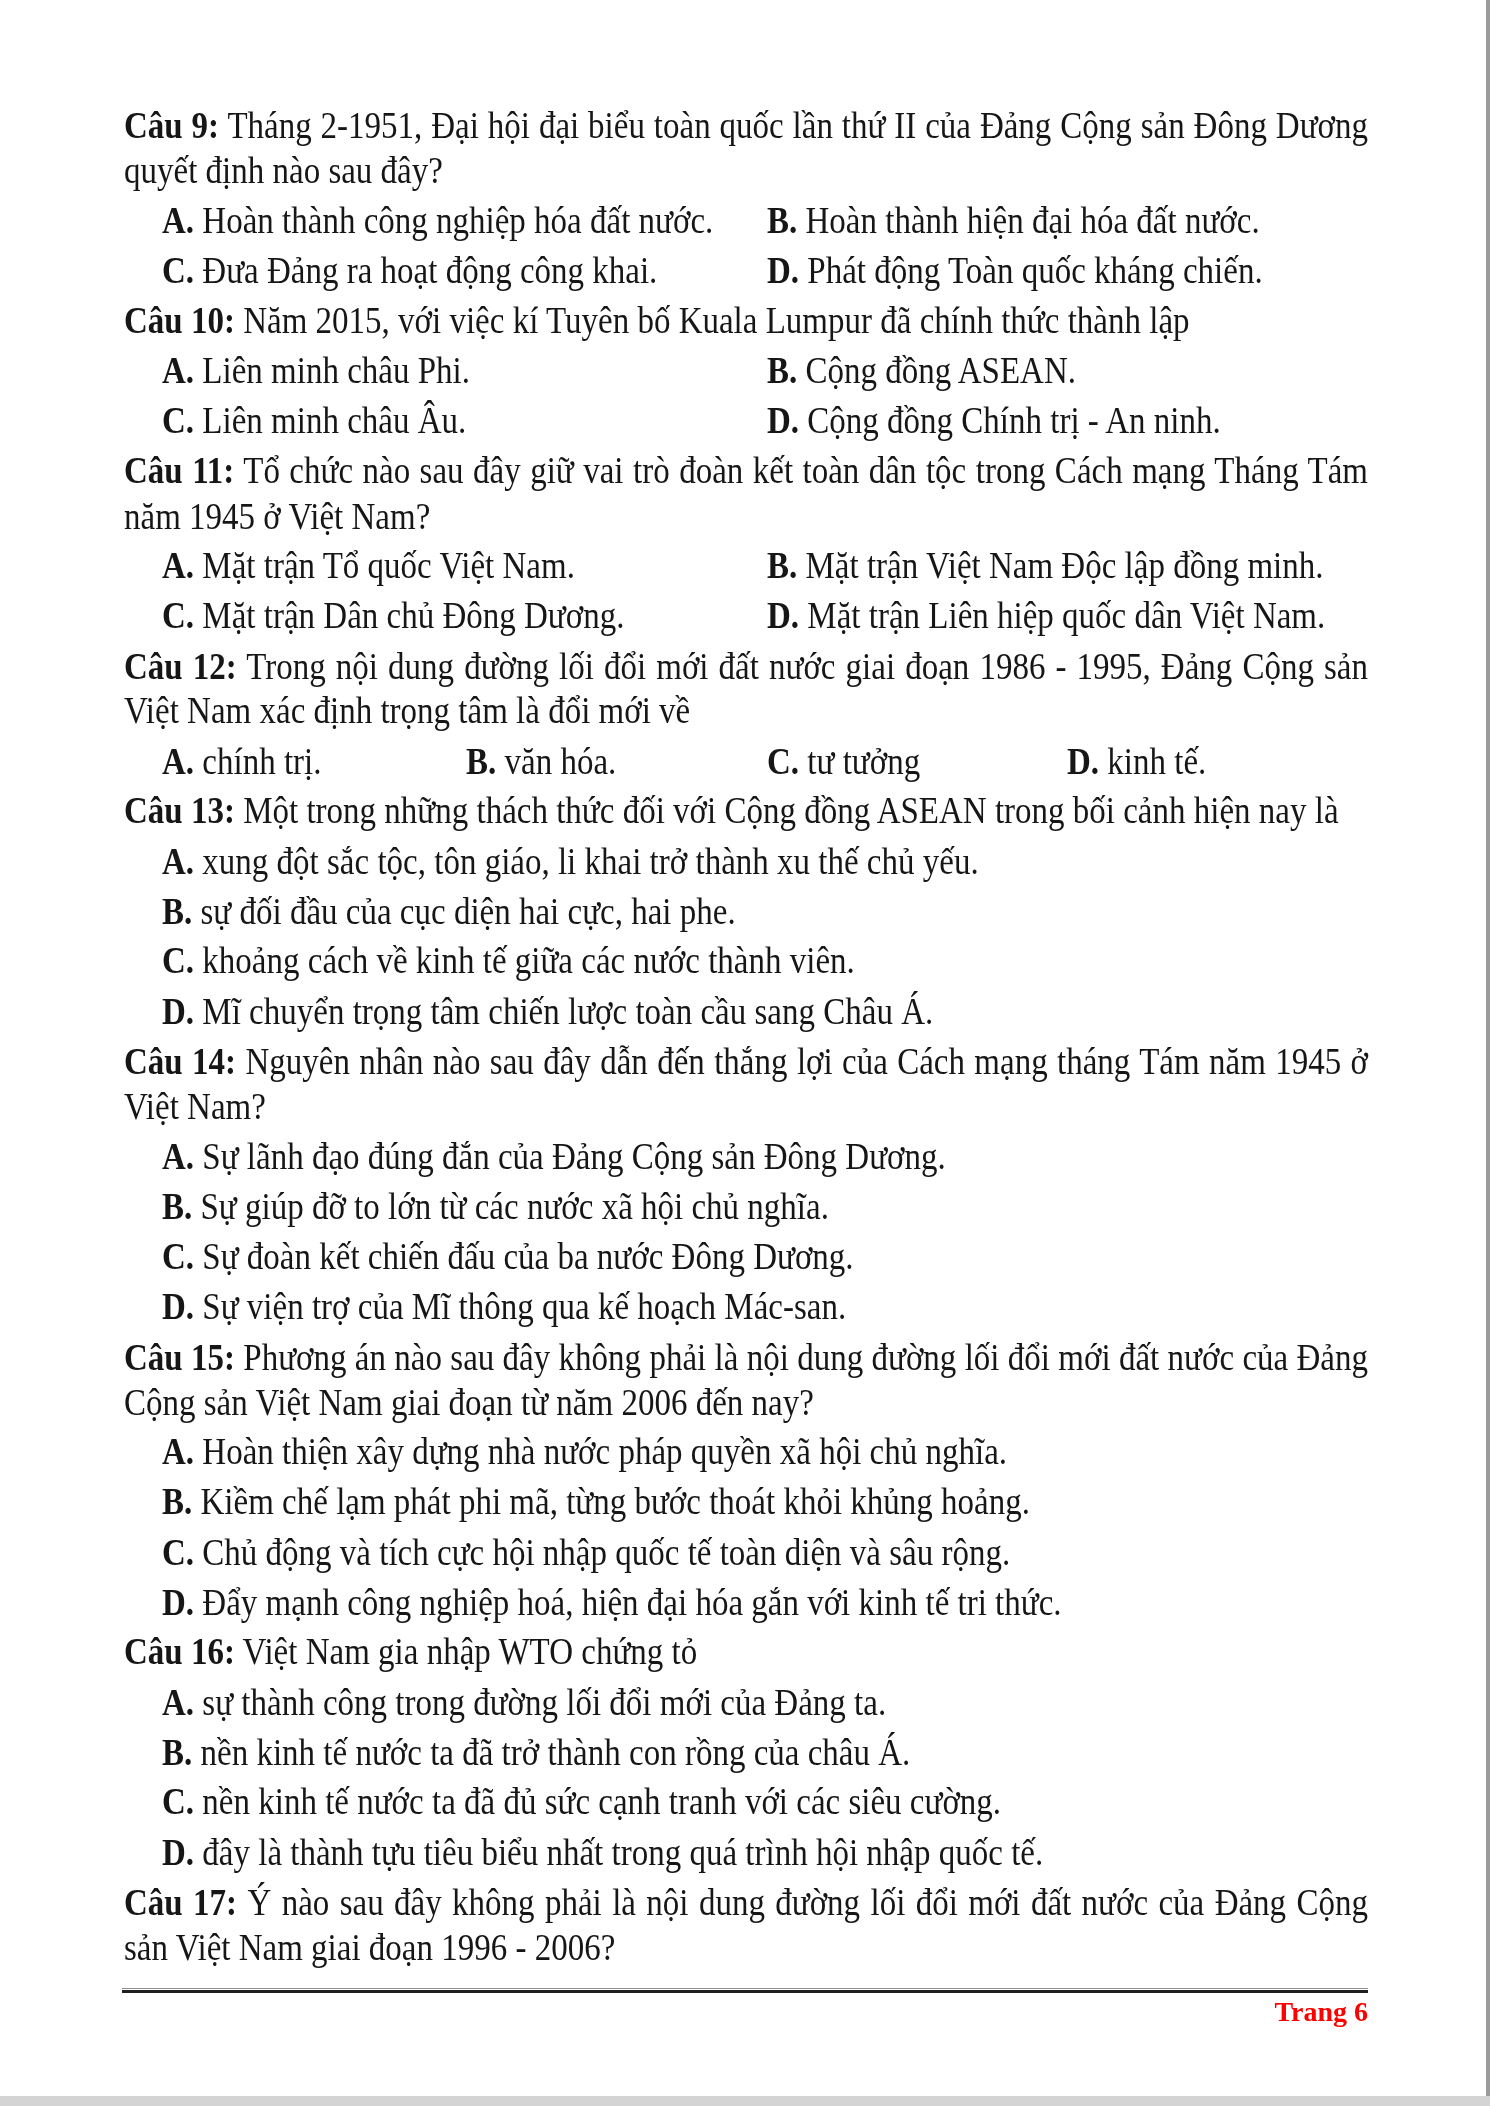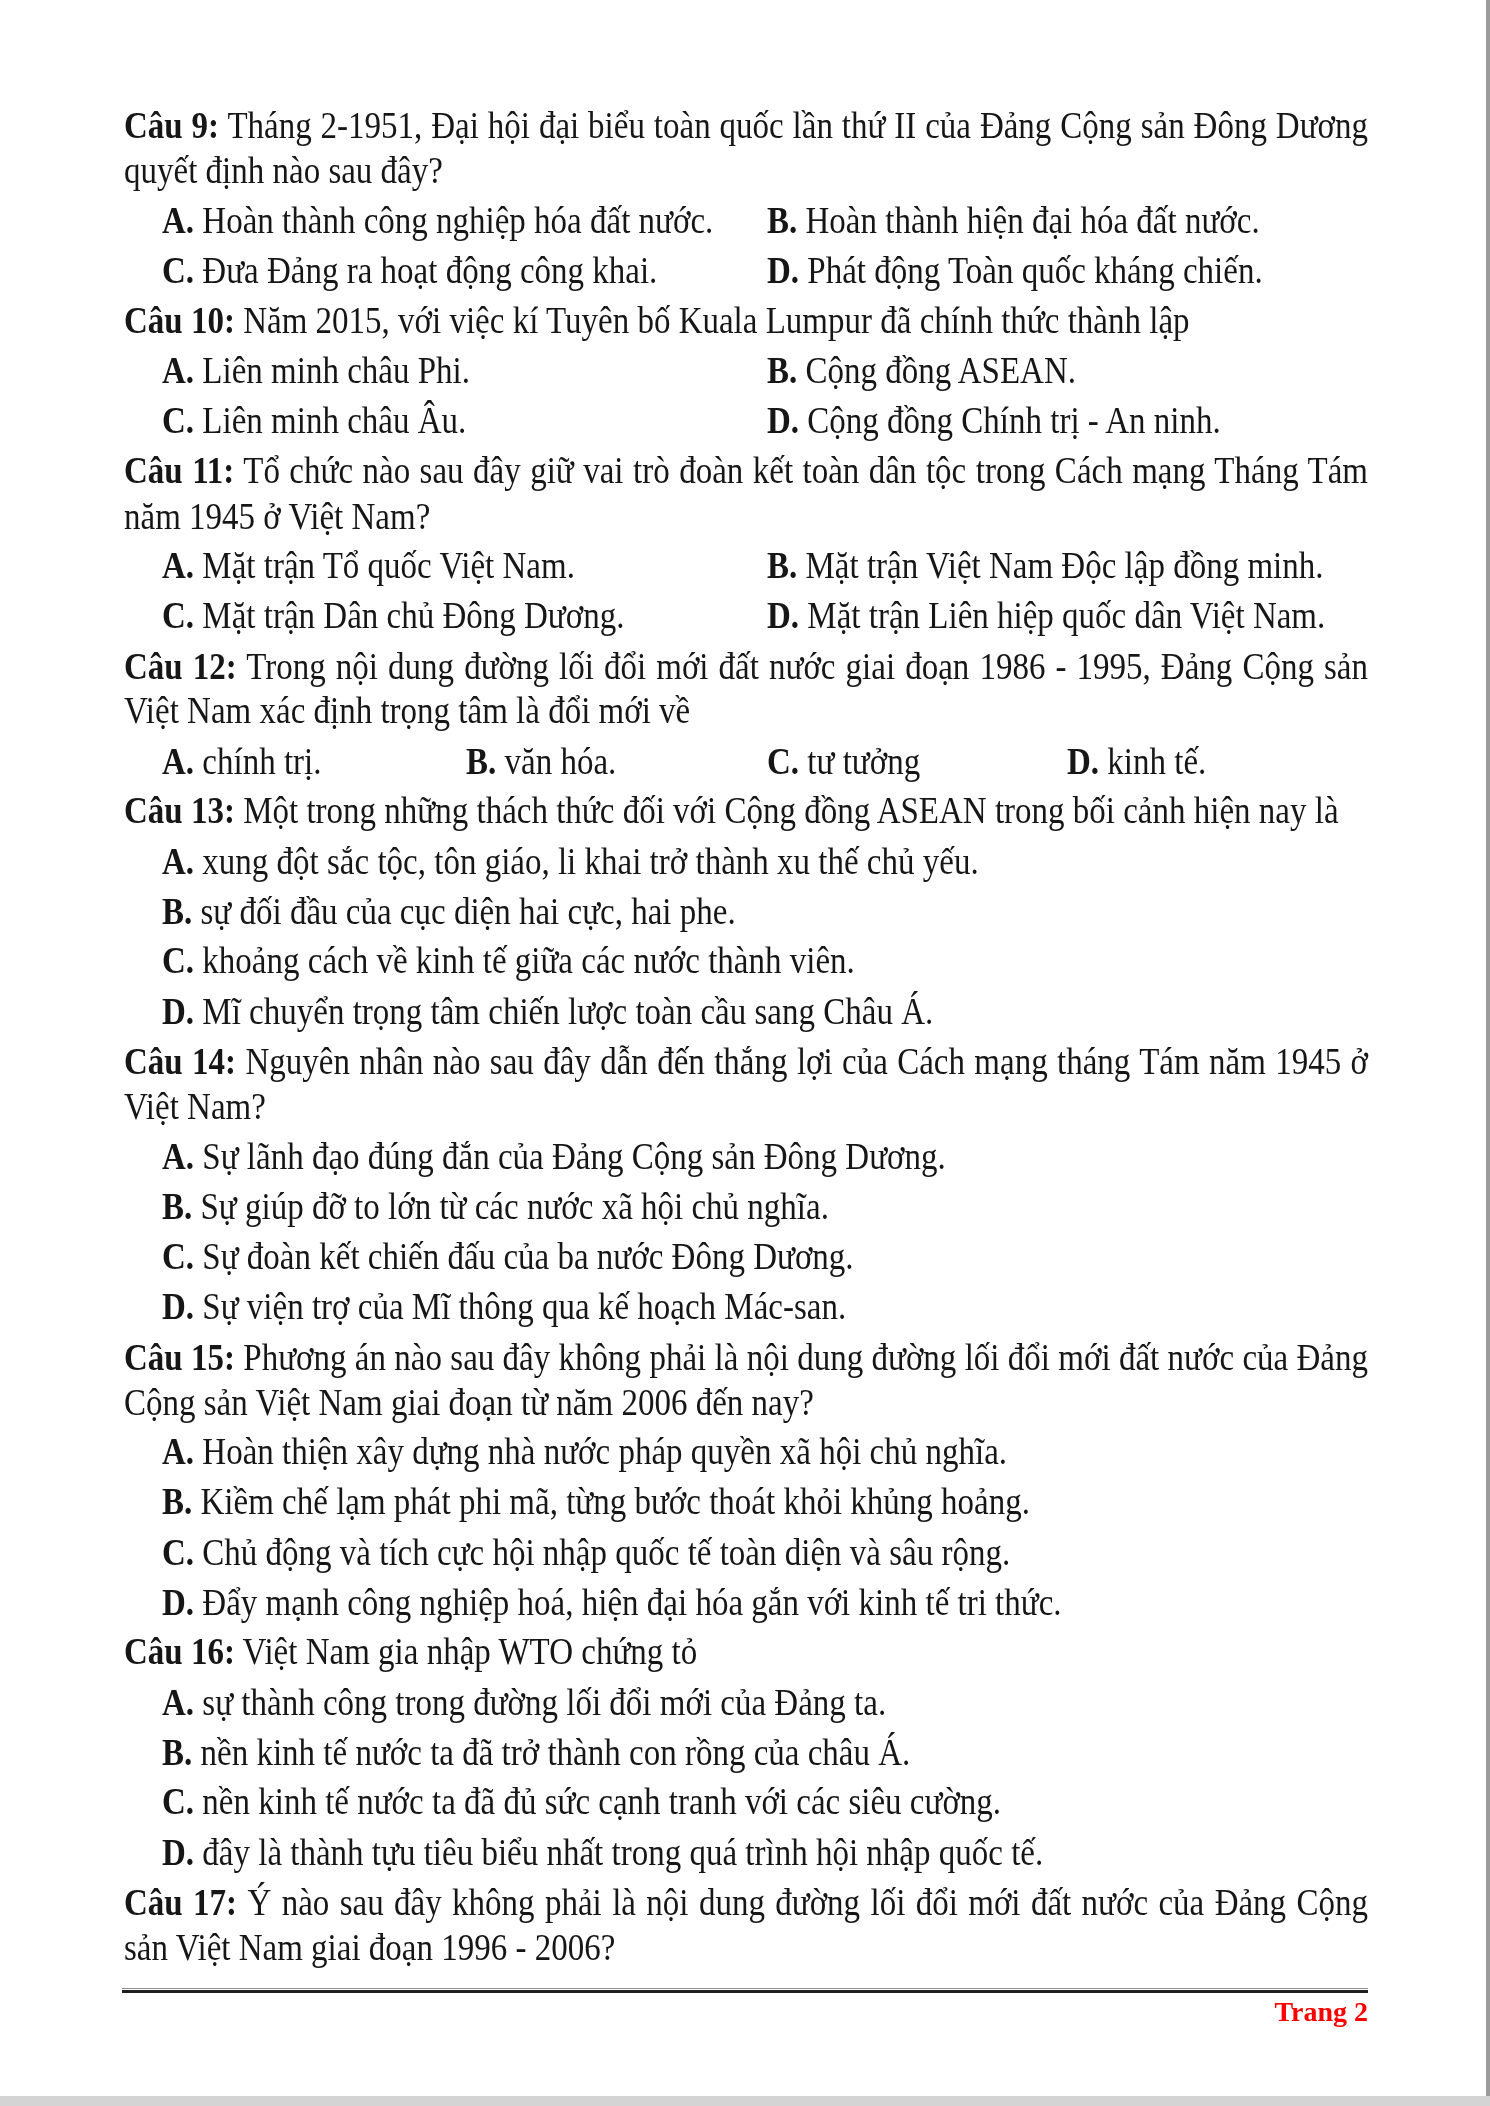--- a/index.html
+++ b/index.html
@@ -113,16 +113,16 @@
         <div class="opt-rowl"><span class="opt-cell"><span class="opt-label">B.</span> <span>nền kinh tế nước ta đã trở thành con rồng của châu Á.</span></span></div>
         <div class="opt-rowl"><span class="opt-cell"><span class="opt-label">C.</span> <span>nền kinh tế nước ta đã đủ sức cạnh tranh với các siêu cường.</span></span></div>
         <div class="opt-rowl"><span class="opt-cell"><span class="opt-label">D.</span> <span>đây là thành tựu tiêu biểu nhất trong quá trình hội nhập quốc tế.</span></span></div>
       </div>
       <div class="question-block">
         <div class="q-line jline"><span class="q-label">Câu 17:</span> <span>Ý nào sau đây không phải là nội dung đường lối đổi mới đất nước của Đảng Cộng</span></div>
         <div class="q-line"><span>sản Việt Nam giai đoạn 1996 - 2006?</span></div>
       </div>
     </div>
   <div class="footer-rule"></div>
-  <div class="page-number" style="color: rgb(255, 0, 0);">Trang 2</div>
+  <div class="page-number" style="color: rgb(255, 0, 0);">Trang 6</div>
   <div class="edge-right"></div>
   <div class="edge-bottom"></div>
 </div>
 
 </body></html>

